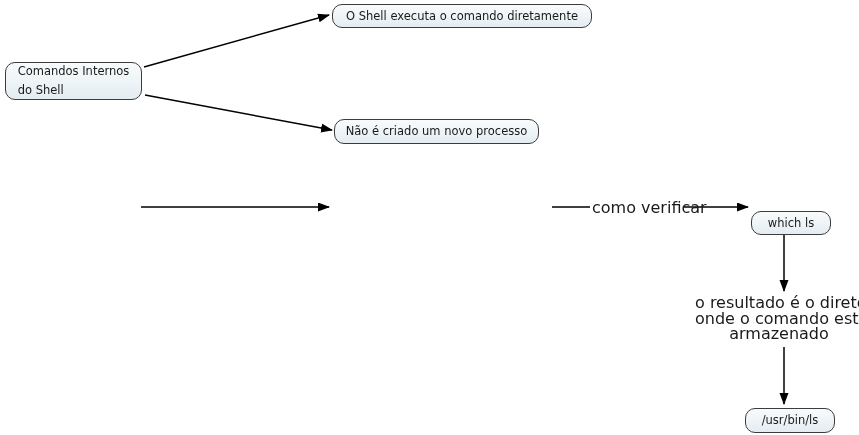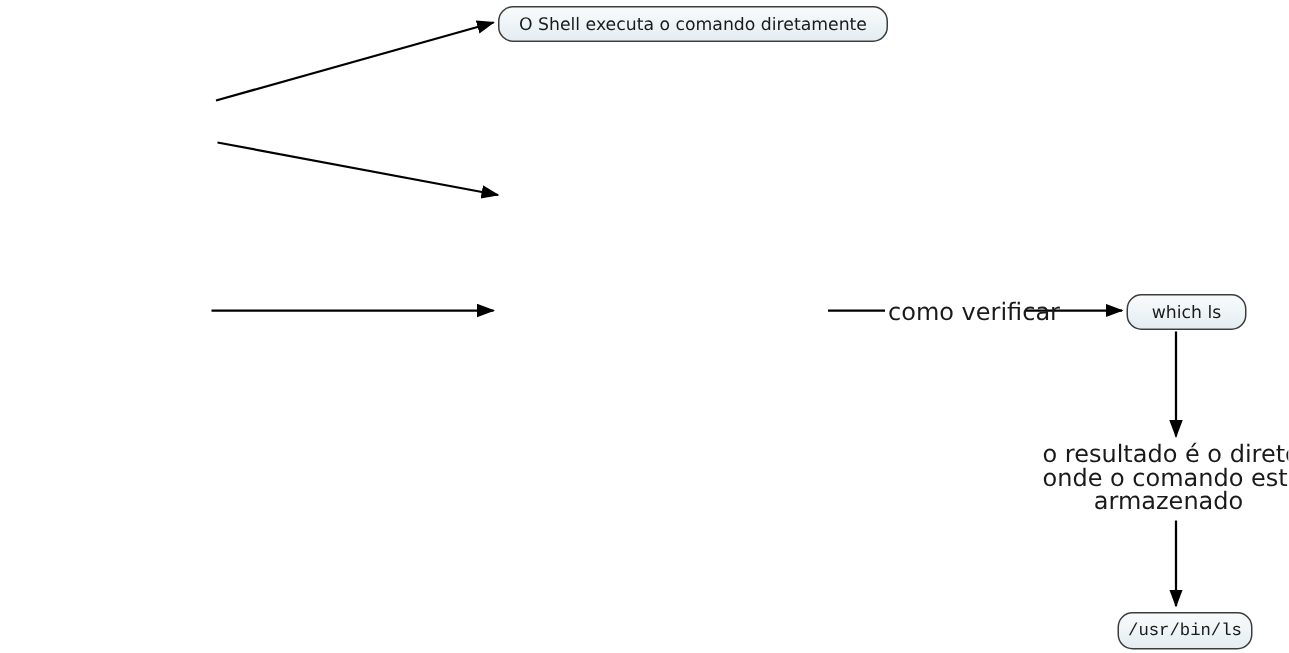--- a/index.html
+++ b/index.html
@@ -45,22 +45,22 @@
     white-space: pre;
     color: #1a1a1a;
     background: #ffffff;
   }
   
   #n-comandos-internos { left: 5px;   top: 62px;  width: 137px; height: 38px; }
   #n-shell-executa     { left: 332px; top: 4px;   width: 260px; height: 24px; }
   #n-novo-processo     { left: 334px; top: 119px; width: 205px; height: 25px; }
   #n-comandos-externos { left: 2px;   top: 195px; width: 138px; height: 25px; }
   #n-armazenados       { left: 333px; top: 194px; width: 219px; height: 26px; }
-  #n-which-ls          { left: 751px; top: 196px; width: 80px;  height: 24px; }
-  #n-usr-bin-ls        { left: 745px; top: 408px; width: 90px;  height: 25px; font-family: Liberation Mono, monospace; }
+  #n-which-ls          { left: 751px; top: 211px; width: 80px;  height: 24px; }
+  #n-usr-bin-ls        { left: 745px; top: 408px; width: 90px;  height: 25px; }
   
   #l-como-verificar { left: 592px; top: 200px; width: 92px;  }
   #l-resultado      { left: 695px; top: 295px; width: 168px; }
 </style>
 </head>
 <body>
 
 <div class="canvas">
 
   <svg class="wires" width="859" height="435" viewBox="0 0 859 435">
@@ -71,23 +71,26 @@
     </defs>
     <line x1="144" y1="67" x2="329" y2="15" stroke="#000000" stroke-width="1.5" marker-end="url(#arrow)"></line>
     <line x1="145" y1="95" x2="332" y2="130" stroke="#000000" stroke-width="1.5" marker-end="url(#arrow)"></line>
     <line x1="141" y1="207" x2="329" y2="207" stroke="#000000" stroke-width="1.5" marker-end="url(#arrow)"></line>
     <line x1="552" y1="207" x2="590" y2="207" stroke="#000000" stroke-width="1.5"></line>
     <line x1="684" y1="207" x2="748" y2="207" stroke="#000000" stroke-width="1.5" marker-end="url(#arrow)"></line>
     <line x1="784" y1="221" x2="784" y2="291" stroke="#000000" stroke-width="1.5" marker-end="url(#arrow)"></line>
     <line x1="784" y1="347" x2="784" y2="404" stroke="#000000" stroke-width="1.5" marker-end="url(#arrow)"></line>
   </svg>
 
+  <div class="node" id="n-comandos-internos">Comandos Internos
+do Shell</div>
 
   <div class="node" id="n-shell-executa">O Shell executa o comando diretamente</div>
 
+  <div class="node" id="n-novo-processo">Não é criado um novo processo</div>
 
 
 
   <div class="node" id="n-which-ls">which ls</div>
 
   <div class="node" id="n-usr-bin-ls">/usr/bin/ls</div>
 
   <div class="free-label" id="l-como-verificar">como verificar</div>
 
   <div class="free-label" id="l-resultado">o resultado é o diretório

